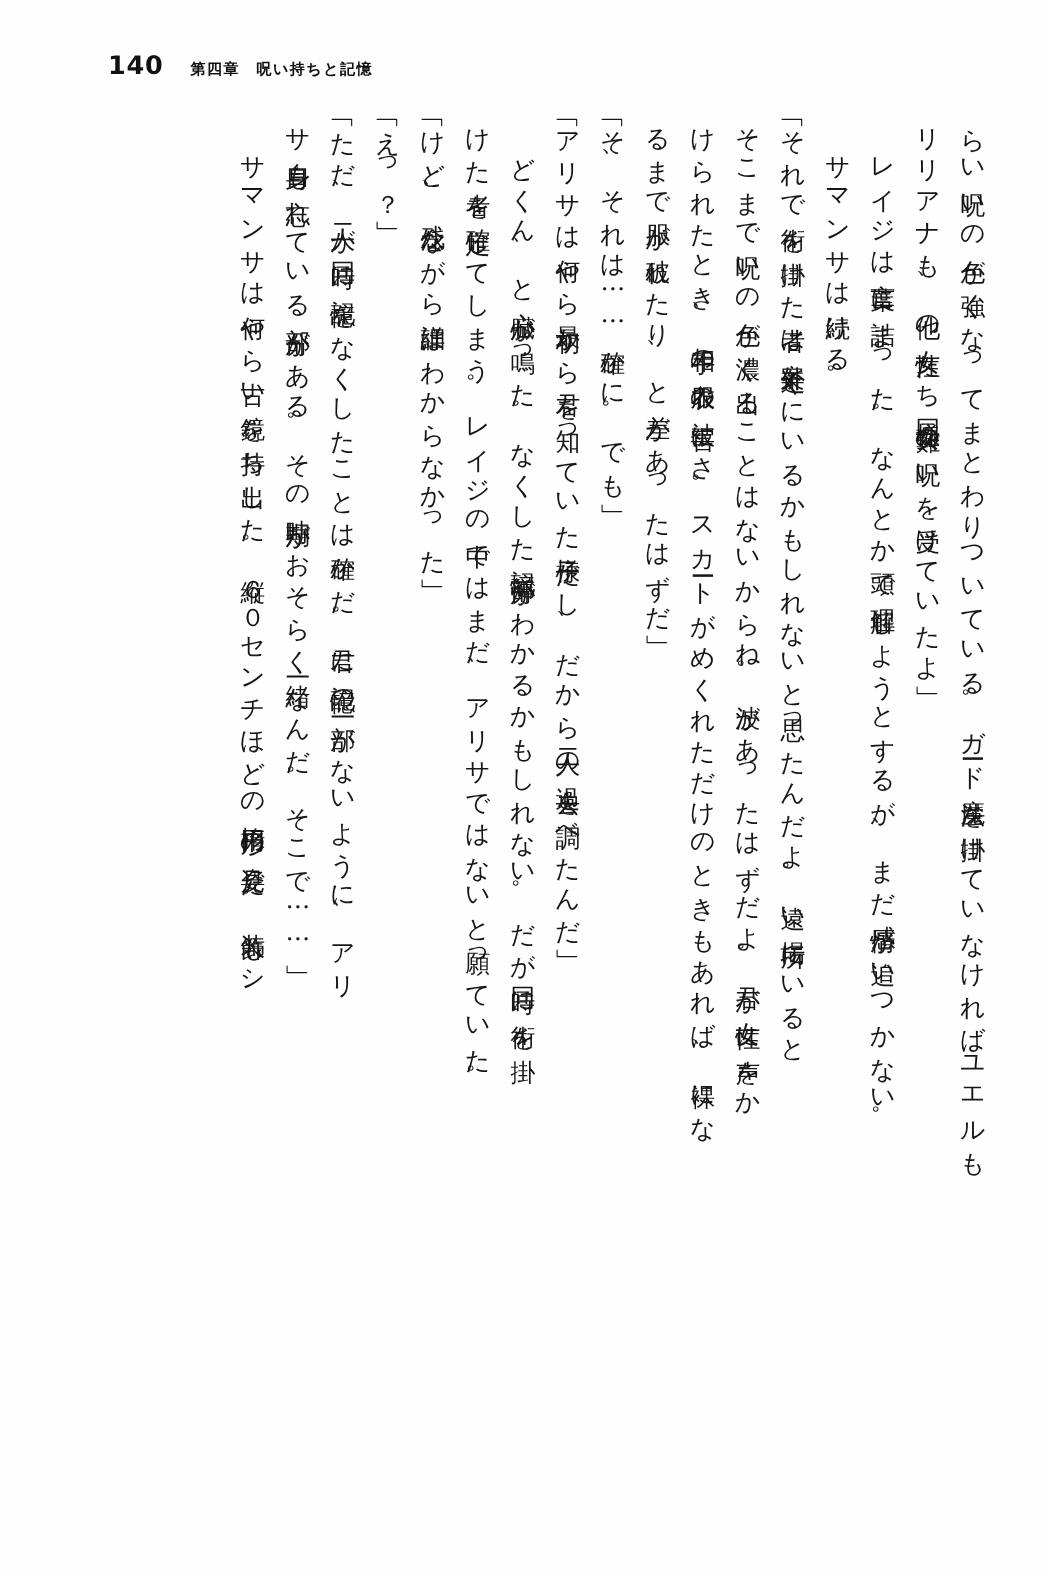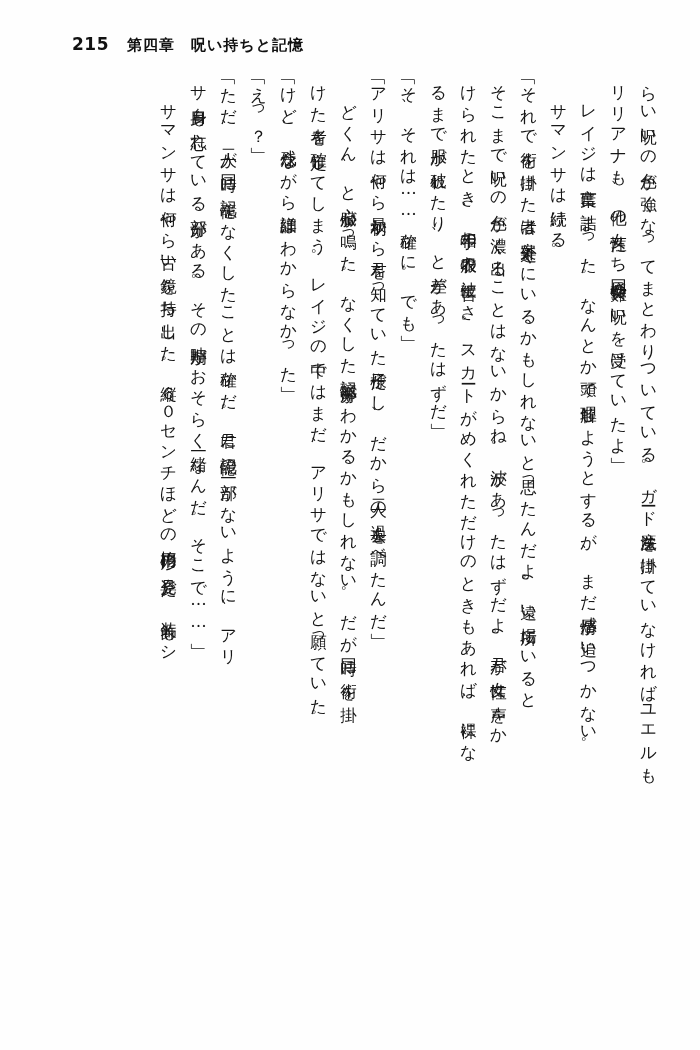--- a/index.html
+++ b/index.html
@@ -33,21 +33,21 @@
   }
   .page-number {
     font-family: "DejaVu Sans", "Liberation Sans", sans-serif;
     font-size: 17px;
     font-weight: bold;
     letter-spacing: 0.5px;
     color: #111;
   }
   .chapter-title {
     font-family: "DejaVu Sans", "Liberation Sans", sans-serif;
-    font-size: 15px;
+    font-size: 10px;
     font-weight: bold;
     letter-spacing: 1px;
     color: #111;
   }
 
   
   .body-text {
     position: absolute;
     top: 74px;
     right: 44px;
@@ -77,21 +77,21 @@
   .col.indent {
     padding-top: 19px;
   }
 </style>
 </head>
 <body>
 
 <div class="page">
 
   <div class="running-head">
-    <span class="page-number">215</span>
+    <span class="page-number">140</span>
     <span class="chapter-title">第四章　呪い持ちと記憶</span>
   </div>
 
   <div class="body-text">
       <div class="col">らい呪いの色が強くなってまとわりついている。ガード魔法を掛けていなければユエルも</div>
       <div class="col">リリアナも、他の女性たち同様女難の呪いを受けていたよ」</div>
       <div class="col indent">レイジは言葉に詰まった。なんとか頭で理解しようとするが、まだ感情が追いつかない。</div>
       <div class="col indent">サマンサは続ける。</div>
       <div class="col">「それで術を掛けた者は案外近くにいるかもしれないと思ったんだよ。遠い場所にいると</div>
       <div class="col">そこまで呪いの色が濃く出ることはないからね。波があったはずだよ。君が女性に声をか</div>

